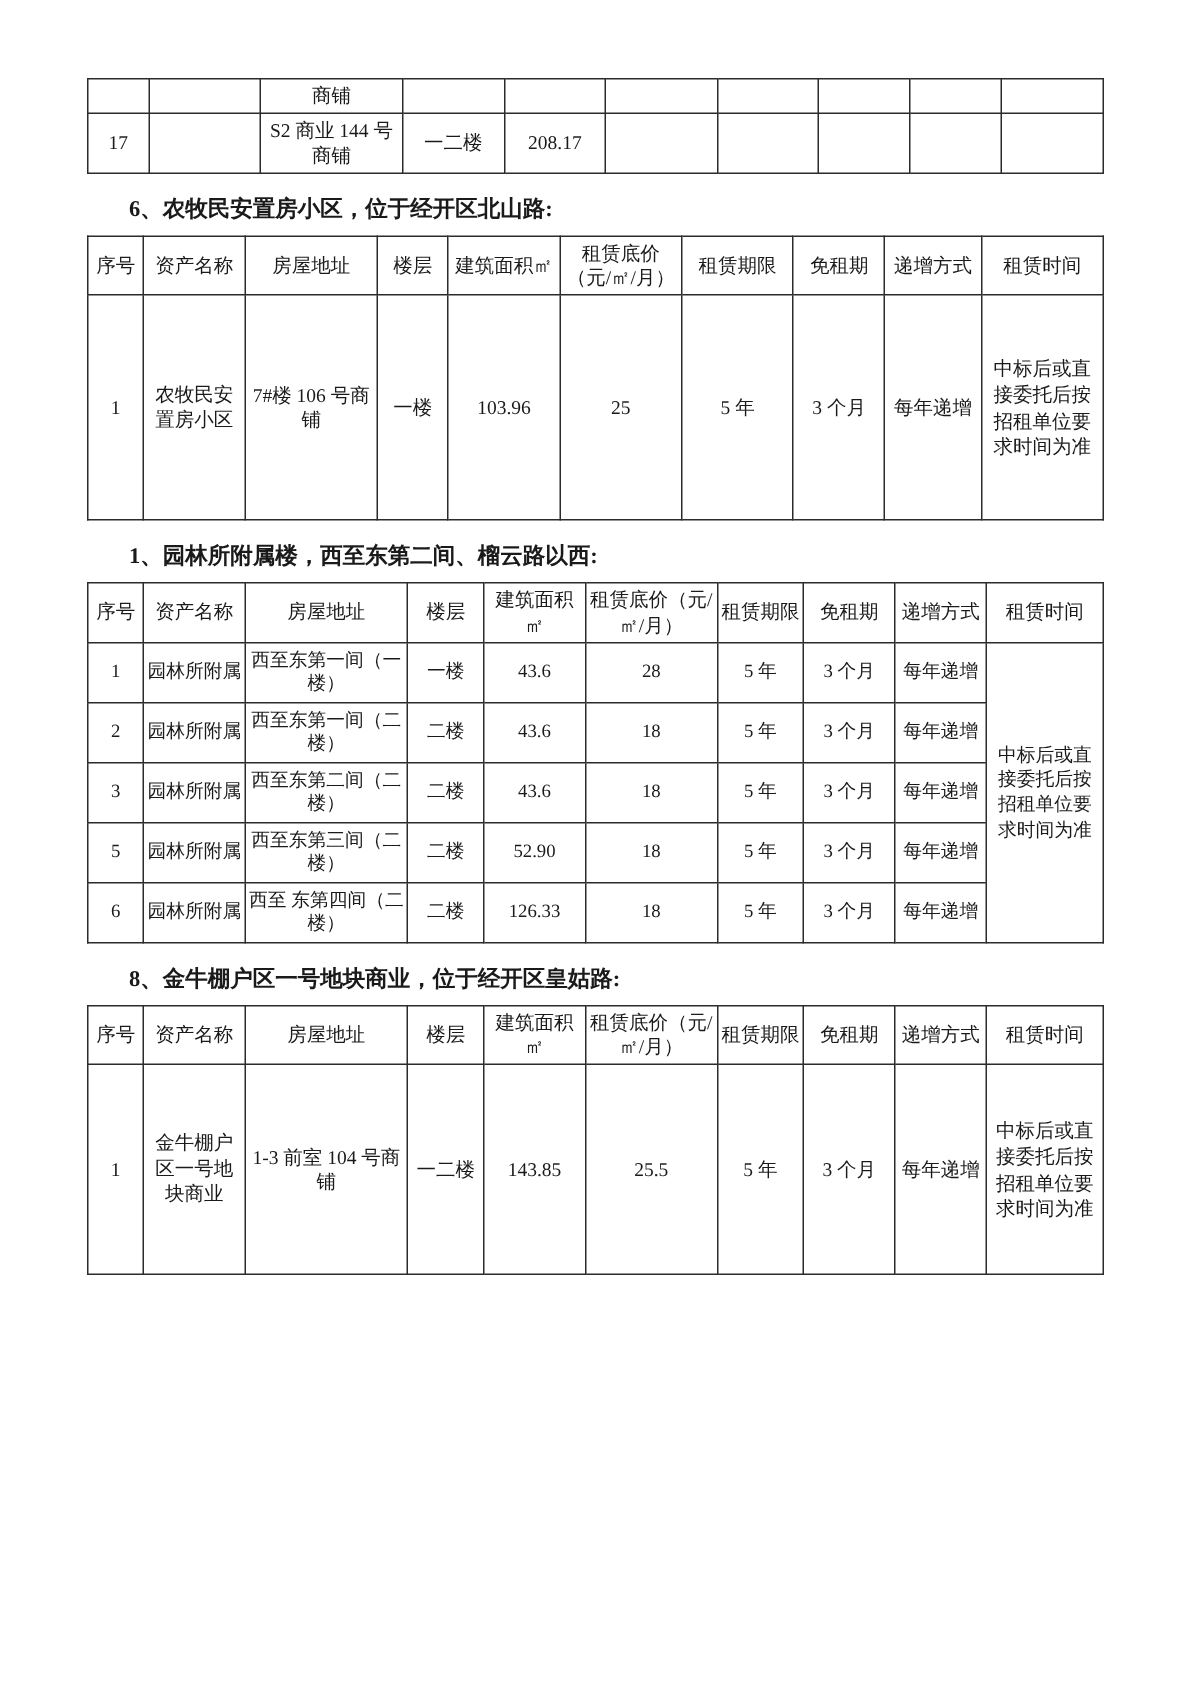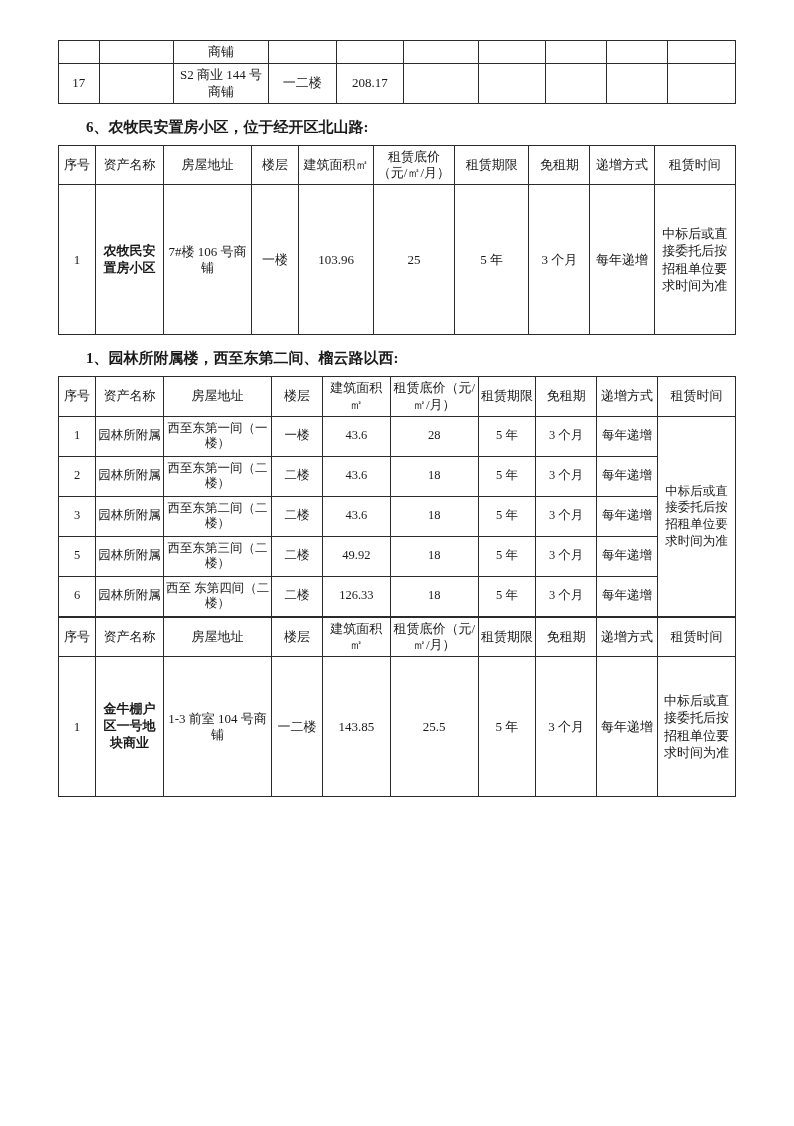--- a/index.html
+++ b/index.html
@@ -39,29 +39,29 @@
   .section-title {
     font-size: 15px;
     font-weight: bold;
     margin: 14px 0 8px 28px;
   }
   .section-title .tail {
     font-weight: bold;
     margin-top: 48px;
   }
   .tbl-top {
-    margin-top: 40px;
+    margin-top: 52px;
   }
   .tall-cell {
     line-height: 1.35;
   }
   .t6 td { height: 22px; }
   .t7 td { font-size: 12.5px; }
   .hdr td { font-size: 13px; }
-  .vert-label { line-height: 1.3; font-weight: bold; }
+  .vert-label { line-height: 1.3; }
 </style>
 </head>
 <body>
 
 <div class="page">
 
   <table class="tbl-top">
     <colgroup>
       <col style="width:6%">
         <col style="width:11%">
@@ -209,40 +209,43 @@
         <td>18</td>
         <td>5 年</td>
         <td>3 个月</td>
         <td>每年递增</td>
       </tr>
       <tr style="height:40px">
         <td>5</td>
         <td>园林所附属</td>
         <td>西至东第三间（二楼）</td>
         <td>二楼</td>
-        <td>49.92</td>
+        <td>52.90</td>
         <td>18</td>
         <td>5 年</td>
         <td>3 个月</td>
         <td>每年递增</td>
       </tr>
       <tr style="height:40px">
         <td>6</td>
         <td>园林所附属</td>
         <td>西至 东第四间（二楼）</td>
         <td>二楼</td>
         <td>126.33</td>
         <td>18</td>
         <td>5 年</td>
         <td>3 个月</td>
         <td>每年递增</td>
       </tr>
     </tbody>
   </table>
 
+  <div class="section-title">
+    <span>8、金牛棚户区一号地块商业</span><span class="tail">，位于经开区皇姑路:</span>
+  </div>
 
   <table class="t8">
     <colgroup>
       <col style="width:5.5%">
         <col style="width:10%">
         <col style="width:16%">
         <col style="width:7.5%">
       <col style="width:10%">
         <col style="width:13%">
         <col style="width:8.5%">

